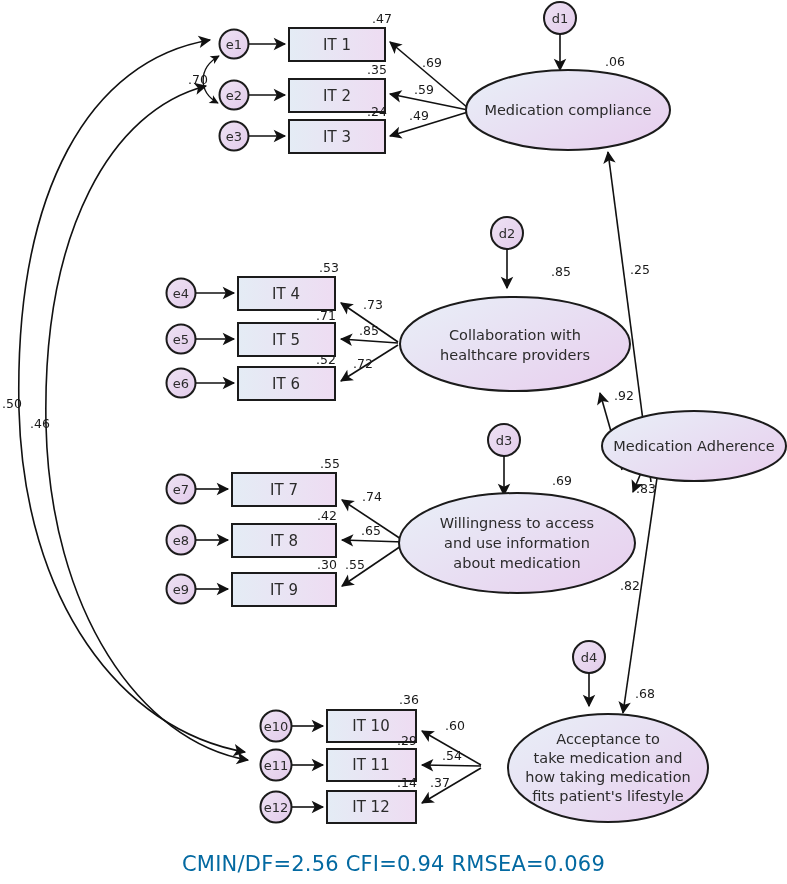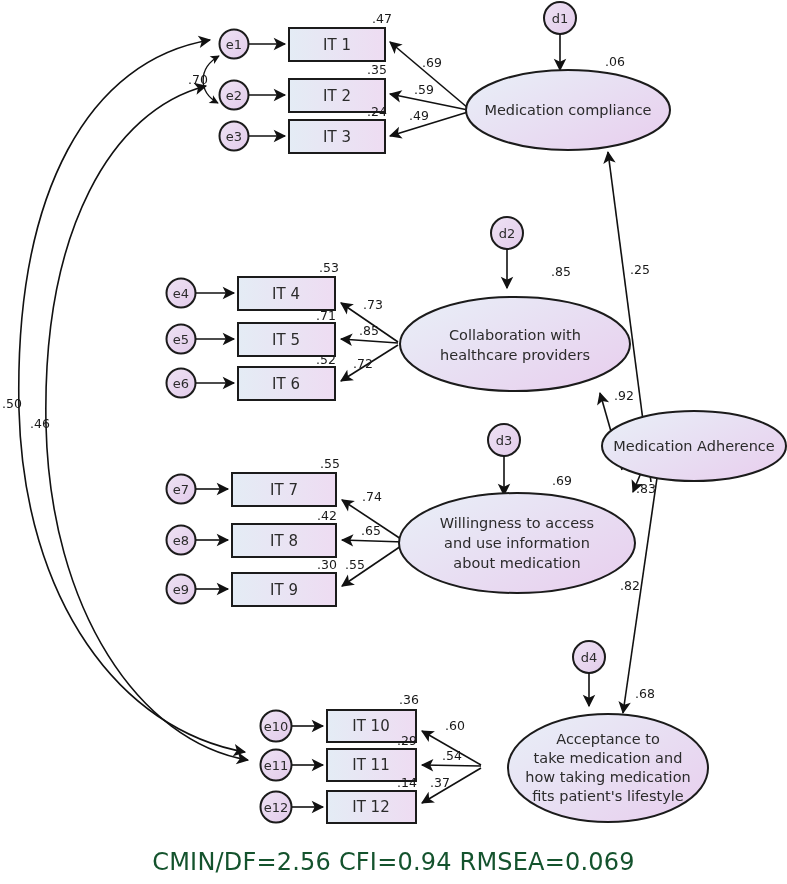--- a/index.html
+++ b/index.html
@@ -5,21 +5,21 @@
   html,body{margin:0;padding:0;background:#ffffff;}
   body{font-family:"DejaVu Sans",sans-serif;}
   #root{position:relative;width:787px;height:884px;background:#fff;overflow:hidden;}
   svg#diagram{position:absolute;left:0;top:0;width:787px;height:884px;}
   .nodeLabel{font-family:"DejaVu Sans",sans-serif;fill:#2b2b2b;text-anchor:middle;dominant-baseline:middle;}
   .boxLabel{font-size:15px;}
   .errLabel{font-size:13px;}
   .ovalLabel{font-size:14.5px;}
   .coefLabel{font-family:"DejaVu Sans",sans-serif;font-size:12.5px;fill:#1a1a1a;text-anchor:middle;dominant-baseline:middle;}
   .caption{position:absolute;left:0;bottom:8px;width:787px;text-align:center;
-           font-family:"DejaVu Sans",sans-serif;font-size:24px;color:#14532d;letter-spacing:.2px;}
+           font-family:"DejaVu Sans",sans-serif;font-size:21px;color:#0369a1;letter-spacing:.2px;}
   .edge{fill:none;stroke:#111;stroke-width:1.6;}
   .edgeThin{fill:none;stroke:#111;stroke-width:1.4;}
   .shapeStroke{stroke:#1b1b1b;stroke-width:2;}
 </style>
 </head>
 <body>
 
 <div id="root">
 
   <svg id="diagram" viewBox="0 0 787 884">

